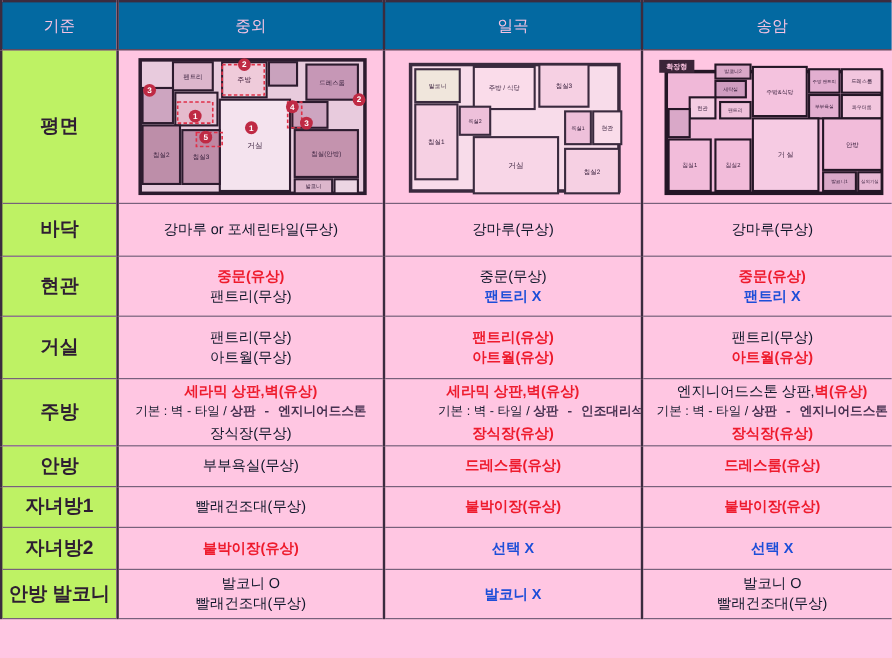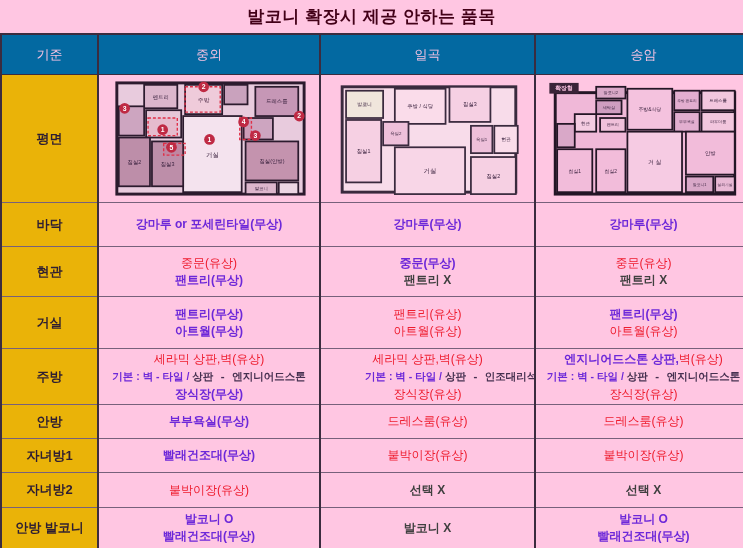--- a/index.html
+++ b/index.html
@@ -22,36 +22,35 @@
     padding:0;margin:0;text-align:center;vertical-align:middle;
     border-top:1px solid #77617b;border-bottom:1px solid #77617b;
     border-left:2px solid #3b2c3f;border-right:2px solid #3b2c3f;
     overflow:hidden;
   }
   table.main tr.hdr th{
     background:#0369a1;color:#f6c3e2;font-weight:normal;font-size:13px;
     height:39px;border-bottom:1px solid #3b2c3f;
   }
   td.rowlabel{
-    font-weight:bold;color:#2e1e32;font-size:13px;background:#eab308;
+    font-weight:bold;color:#2e1e32;font-size:16px;background:#bef264;
   }
   td.cell{background:#ffc6e2;font-size:12px;color:#533c5a;}
   .ln{line-height:17px;white-space:nowrap;}
-  .seg-n{color:#6d28d9;font-weight:bold;}
-  .seg-r{color:#ee1b2d;font-weight:normal;}
-  .seg-b{color:#404040;font-weight:bold;}
+  .seg-n{color:#0f172a;font-weight:normal;}
+  .seg-r{color:#ee1b2d;font-weight:bold;}
+  .seg-b{color:#1d4ed8;font-weight:bold;}
   .seg-bd{color:#463050;font-weight:bold;font-family:Liberation Mono, monospace;}
   .plancell{text-align:center;}
   .plancell svg{display:block;margin:0 auto;}
 </style>
 </head>
 <body>
 
 <div class="page">
-  <div class="title">발코니 확장시 제공 안하는 품목</div>
   <table class="main">
     <thead>
       <tr class="hdr" id="hdr-row">
           <th style="width: 95px;">기준</th>
           <th style="width: 220px;">중외</th>
           <th style="width: 213px;">일곡</th>
           <th style="width: 215px;">송암</th>
         </tr>
     </thead>
     <tbody id="tbody">

